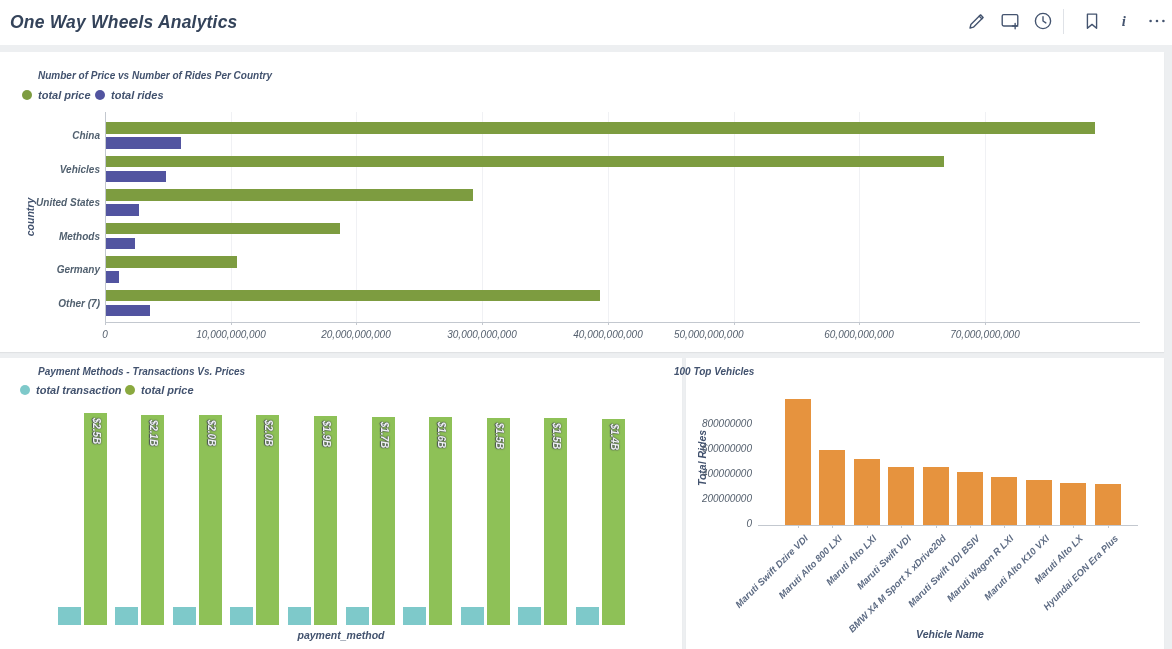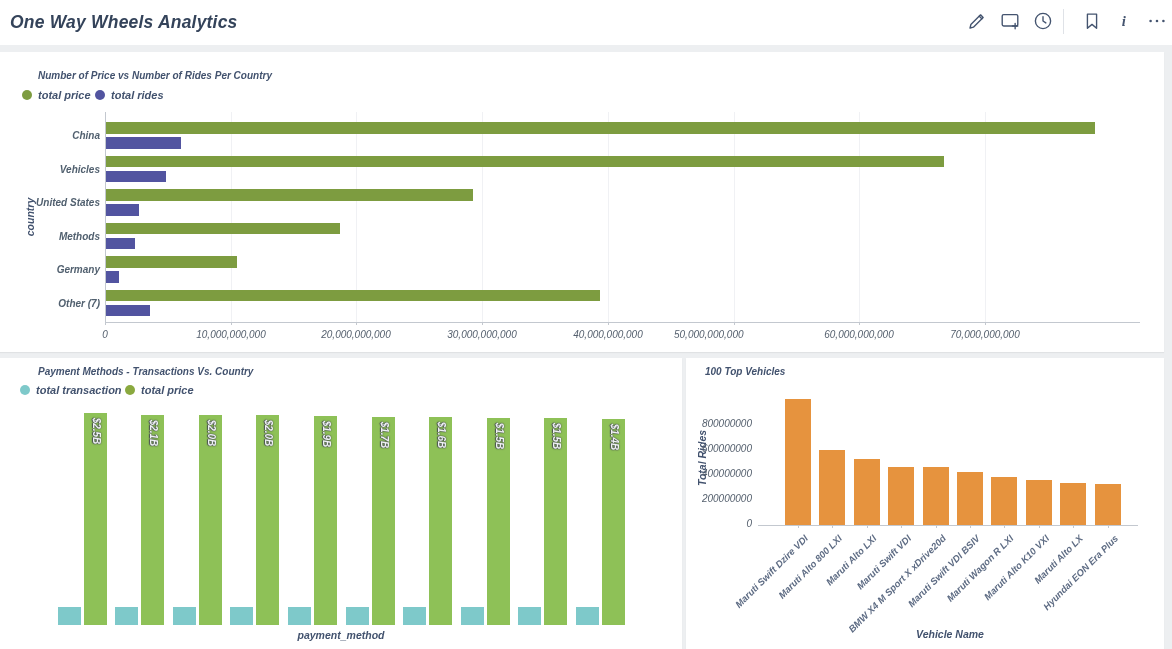--- a/index.html
+++ b/index.html
@@ -82,32 +82,32 @@
   <span class="legend-item" style="left:22px;top:89px;">
     <span class="dot" style="background:#7d9c40;"></span>
     <span>total price</span>
   </span>
   <span class="legend-item" style="left:95px;top:89px;">
     <span class="dot" style="background:#5254a0;"></span>
     <span>total rides</span>
   </span>
   <span class="axis-title rot" style="left:0;top:211px;width:60px;">country</span>
 
-  <span class="chart-title" style="left:38px;top:366px;">Payment Methods - Transactions Vs. Country</span>
+  <span class="chart-title" style="left:38px;top:366px;">Payment Methods - Transactions Vs. Prices</span>
   <span class="legend-item" style="left:20px;top:384px;">
     <span class="dot" style="background:#7ec9ca;"></span>
     <span>total transaction</span>
   </span>
   <span class="legend-item" style="left:125px;top:384px;">
     <span class="dot" style="background:#8aa93f;"></span>
     <span>total price</span>
   </span>
   <span class="axis-title" style="left:241px;top:629px;width:200px;">payment_method</span>
 
-  <span class="chart-title" style="left:705px;top:366px;">100 Top Vehicles</span>
+  <span class="chart-title" style="left:674px;top:366px;">100 Top Vehicles</span>
   <span class="axis-title rot" style="left:667px;top:452px;width:70px;">Total Rides</span>
   <span class="axis-title" style="left:850px;top:628px;width:200px;">Vehicle Name</span>
 
 <div class="tickmark" style="left: 105px; top: 322px; width: 1px; height: 3px;"></div>
     <div class="tick" style="left: 45px; top: 329px; width: 120px; text-align: center;">0</div>
     <div class="gridline" style="left: 231px; top: 112px; height: 210px;"></div>
     <div class="tickmark" style="left: 231px; top: 322px; width: 1px; height: 3px;"></div>
     <div class="tick" style="left: 171px; top: 329px; width: 120px; text-align: center;">10,000,000,000</div>
     <div class="gridline" style="left: 356px; top: 112px; height: 210px;"></div>
     <div class="tickmark" style="left: 356px; top: 322px; width: 1px; height: 3px;"></div>

